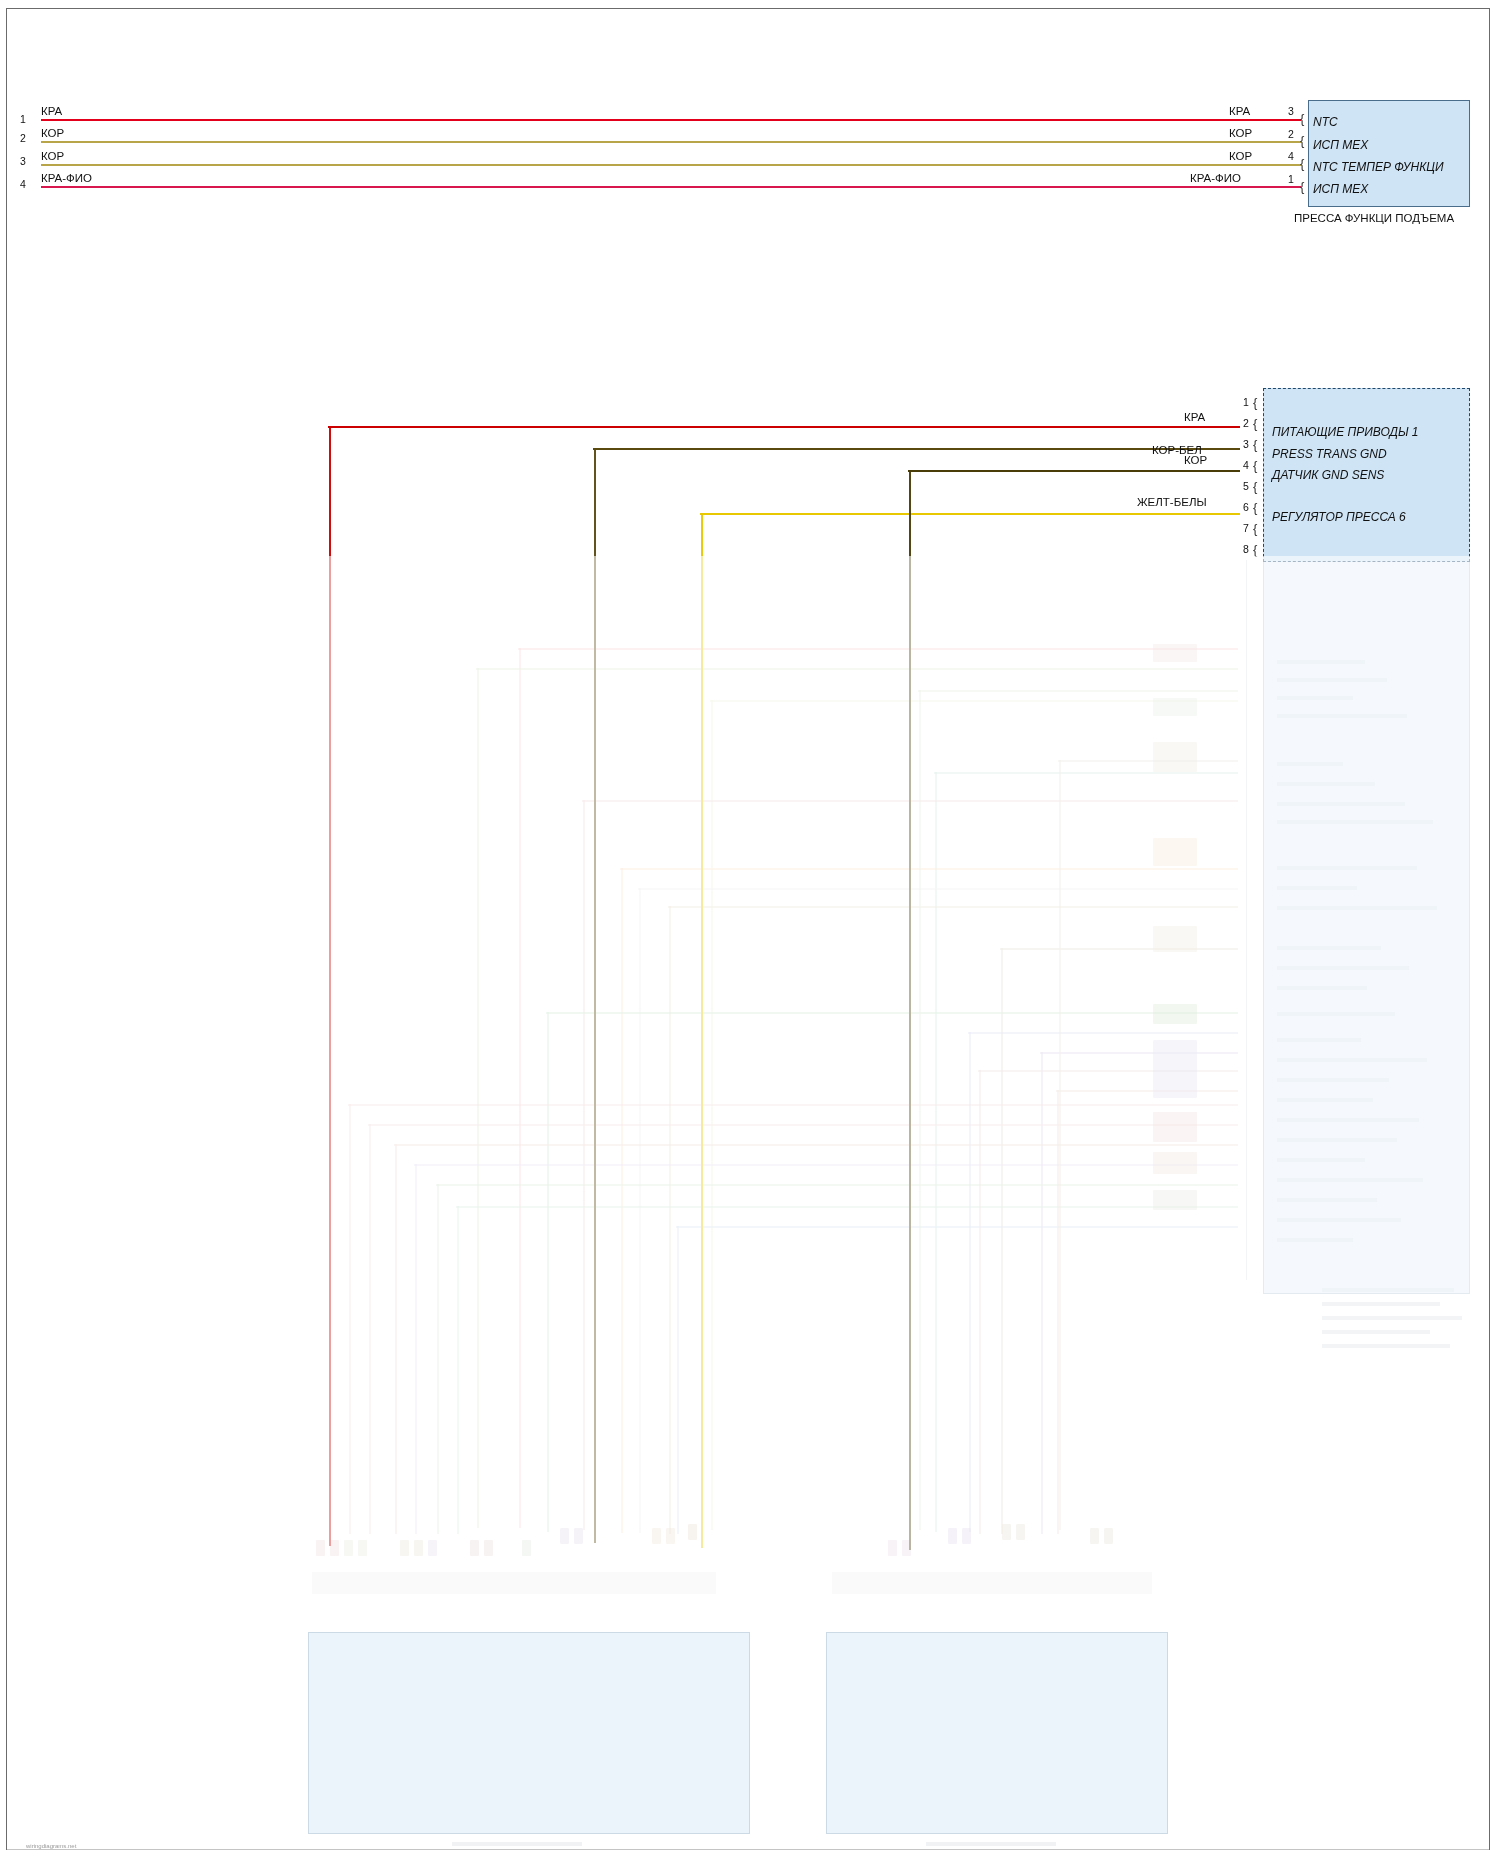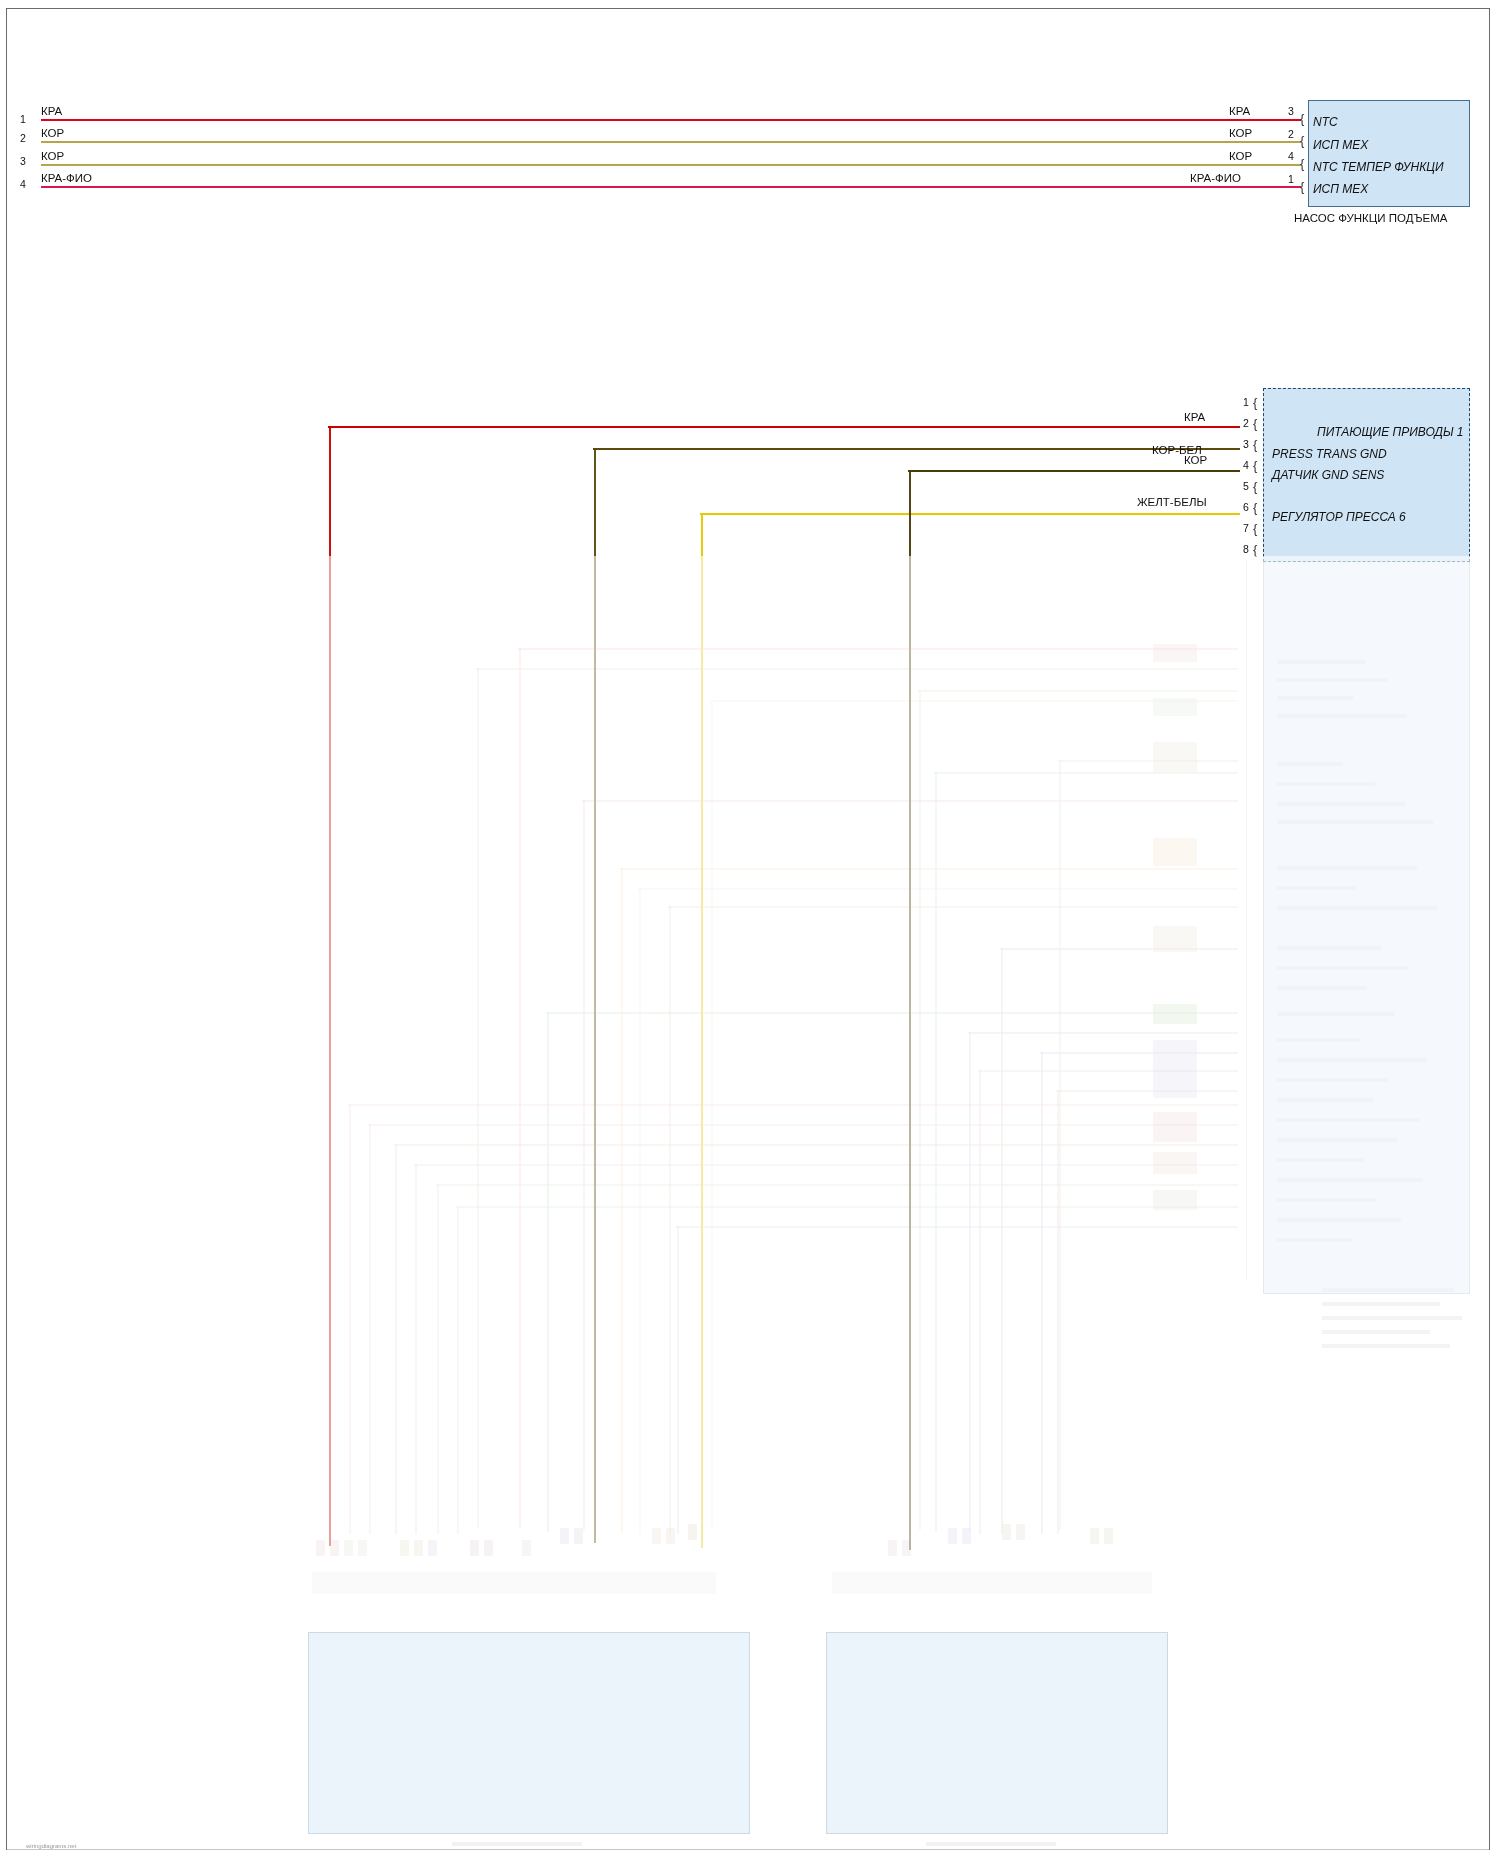--- a/index.html
+++ b/index.html
@@ -168,42 +168,42 @@
   <div class="brace" style="left:1300px; top:134px;">{</div>
   <div class="brace" style="left:1300px; top:157px;">{</div>
   <div class="brace" style="left:1300px; top:180px;">{</div>
 
   <div class="conn-box" style="left:1308px; top:100px; width:160px; height:105px;"></div>
   <div class="conn-text" style="left:1313px; top:115px;">NTC</div>
   <div class="conn-text" style="left:1313px; top:138px;">ИСП МЕХ</div>
   <div class="conn-text" style="left:1313px; top:160px;">NTC ТЕМПЕР ФУНКЦИ</div>
   <div class="conn-text" style="left:1313px; top:182px;">ИСП МЕХ</div>
 
-  <div class="cap-title" style="left:1294px; top:212px;">НАСОС ФУНКЦИ ПОДЪЕМА</div>
+  <div class="cap-title" style="left:1294px; top:212px;">ПРЕССА ФУНКЦИ ПОДЪЕМА</div>
 
   <div class="pinnum" style="left:1243px; top:396px;">1</div>
   <div class="pinnum" style="left:1243px; top:417px;">2</div>
   <div class="pinnum" style="left:1243px; top:438px;">3</div>
   <div class="pinnum" style="left:1243px; top:459px;">4</div>
   <div class="pinnum" style="left:1243px; top:480px;">5</div>
   <div class="pinnum" style="left:1243px; top:501px;">6</div>
   <div class="pinnum" style="left:1243px; top:522px;">7</div>
   <div class="pinnum" style="left:1243px; top:543px;">8</div>
 
   <div class="brace" style="left:1253px; top:396px;">{</div>
   <div class="brace" style="left:1253px; top:417px;">{</div>
   <div class="brace" style="left:1253px; top:438px;">{</div>
   <div class="brace" style="left:1253px; top:459px;">{</div>
   <div class="brace" style="left:1253px; top:480px;">{</div>
   <div class="brace" style="left:1253px; top:501px;">{</div>
   <div class="brace" style="left:1253px; top:522px;">{</div>
   <div class="brace" style="left:1253px; top:543px;">{</div>
 
   <div class="conn-box dashed" style="left:1263px; top:388px; width:205px; height:172px;"></div>
-  <div class="conn-text" style="left:1272px; top:425px;margin-left:45px;">ПИТАЮЩИЕ ПРИВОДЫ 1</div>
+  <div class="conn-text" style="left:1272px; top:425px;">ПИТАЮЩИЕ ПРИВОДЫ 1</div>
   <div class="conn-text" style="left:1272px; top:447px;">PRESS TRANS GND</div>
   <div class="conn-text" style="left:1272px; top:468px;">ДАТЧИК GND SENS</div>
   <div class="conn-text" style="left:1272px; top:510px;">РЕГУЛЯТОР ПРЕССА 6</div>
 
   <div class="label" style="left:1184px; top:411px;">КРА</div>
   <div class="label" style="left:1152px; top:444px;">КОР-БЕЛ</div>
   <div class="label" style="left:1184px; top:454px;">КОР</div>
   <div class="label" style="left:1137px; top:496px;">ЖЕЛТ-БЕЛЫ</div>
 
   <div class="wire hwire" style="left:328px;  top:426px; width:912px; border-top-color:#cc0000;"></div>

